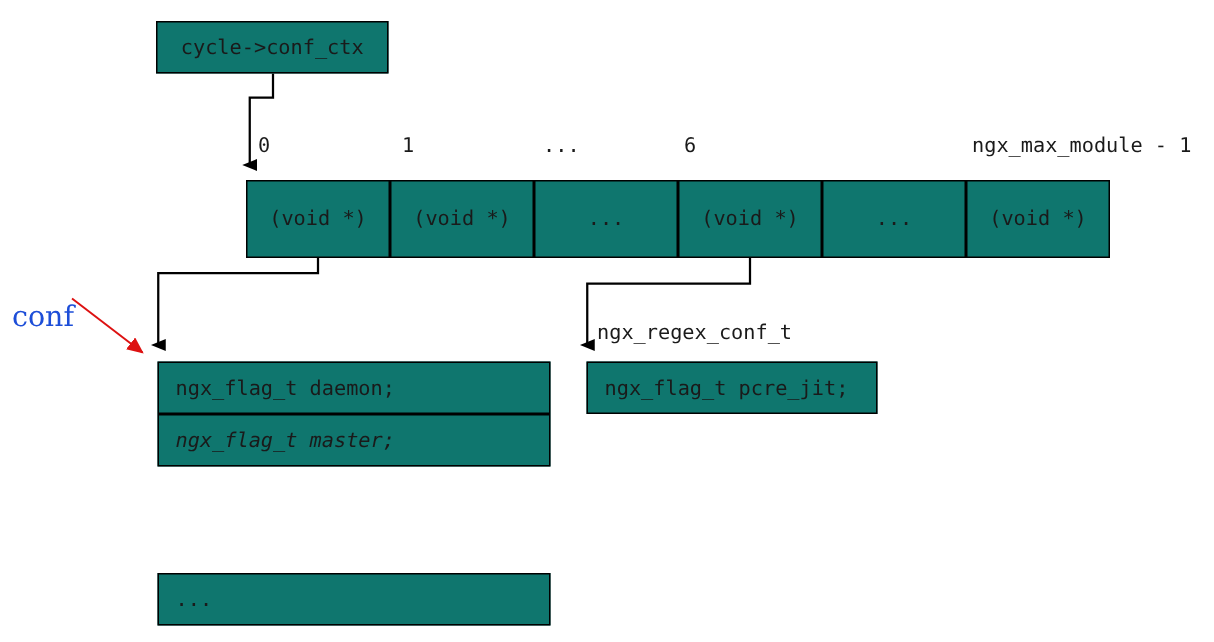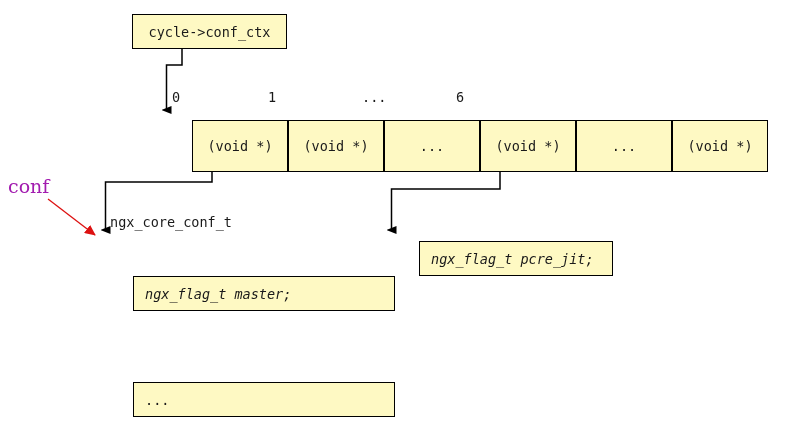--- a/index.html
+++ b/index.html
@@ -20,28 +20,27 @@
     left: 0;
     top: 0;
     width: 809px;
     height: 428px;
     pointer-events: none;
   }
   .box {
     position: absolute;
     box-sizing: border-box;
     border: 1.3px solid #000000;
-    background: #fef9c3;
+    background: #0f766e;
     display: flex;
     align-items: center;
     font-size: 13.5px;
     color: #1a1a1a;
     letter-spacing: 0px;
     white-space: nowrap;
-    margin-left: 28px;
   }
   .box.center { justify-content: center; }
   .box.left { justify-content: flex-start; padding-left: 11px; }
 
   
   #root-box {
     left: 104px; top: 14px; width: 155px; height: 35px;
   }
 
   
@@ -84,30 +83,30 @@
     left: 105px; width: 262px; height: 35px;
   }
   .core-row.r0 { top: 241px; }
   .core-row.r1 { top: 276px; font-style: italic; }
   .core-row.r2 { top: 311px; }
   .core-row.r3 { top: 347px; }
   .core-row.r4 { top: 382px; }
 
   
   #regex-row {
-    left: 391px; top: 241px; width: 194px; height: 35px; font-style: italic;
+    left: 391px; top: 241px; width: 194px; height: 35px;
   }
 
   
   #conf-label {
     position: absolute;
-    left: 8px; top: 175px;
+    left: 8px; top: 200px;
     font-family: "DejaVu Serif", "Liberation Serif", serif;
     font-size: 19px;
-    color: #a21caf;
+    color: #1d4ed8;
     white-space: nowrap;
   }
 </style>
 </head>
 <body>
 
 <div id="canvas">
 
   <svg class="layer">
     <defs>
@@ -129,42 +128,46 @@
   </svg>
 
   <div class="box center" id="root-box">
     <span>cycle-&gt;conf_ctx</span>
   </div>
 
   <div class="idx i0">0</div>
   <div class="idx i1">1</div>
   <div class="idx i2">...</div>
   <div class="idx i3">6</div>
+  <div class="idx i4">ngx_max_module - 1</div>
 
   <div class="box center cell c0">
     <span>(void *)</span>
   </div>
   <div class="box center cell c1">
     <span>(void *)</span>
   </div>
   <div class="box center cell c2">
     <span>...</span>
   </div>
   <div class="box center cell c3">
     <span>(void *)</span>
   </div>
   <div class="box center cell c4">
     <span>...</span>
   </div>
   <div class="box center cell c5">
     <span>(void *)</span>
   </div>
 
-  <div class="struct-title" id="core-title">ngx_core_conf_t</div>
+  <div class="struct-title" id="regex-title">ngx_regex_conf_t</div>
 
+  <div class="box left core-row r0">
+    <span>ngx_flag_t daemon;</span>
+  </div>
   <div class="box left core-row r1">
     <span>ngx_flag_t master;</span>
   </div>
   <div class="box left core-row r4">
     <span>...</span>
   </div>
 
   <div class="box left" id="regex-row">
     <span>ngx_flag_t pcre_jit;</span>
   </div>

